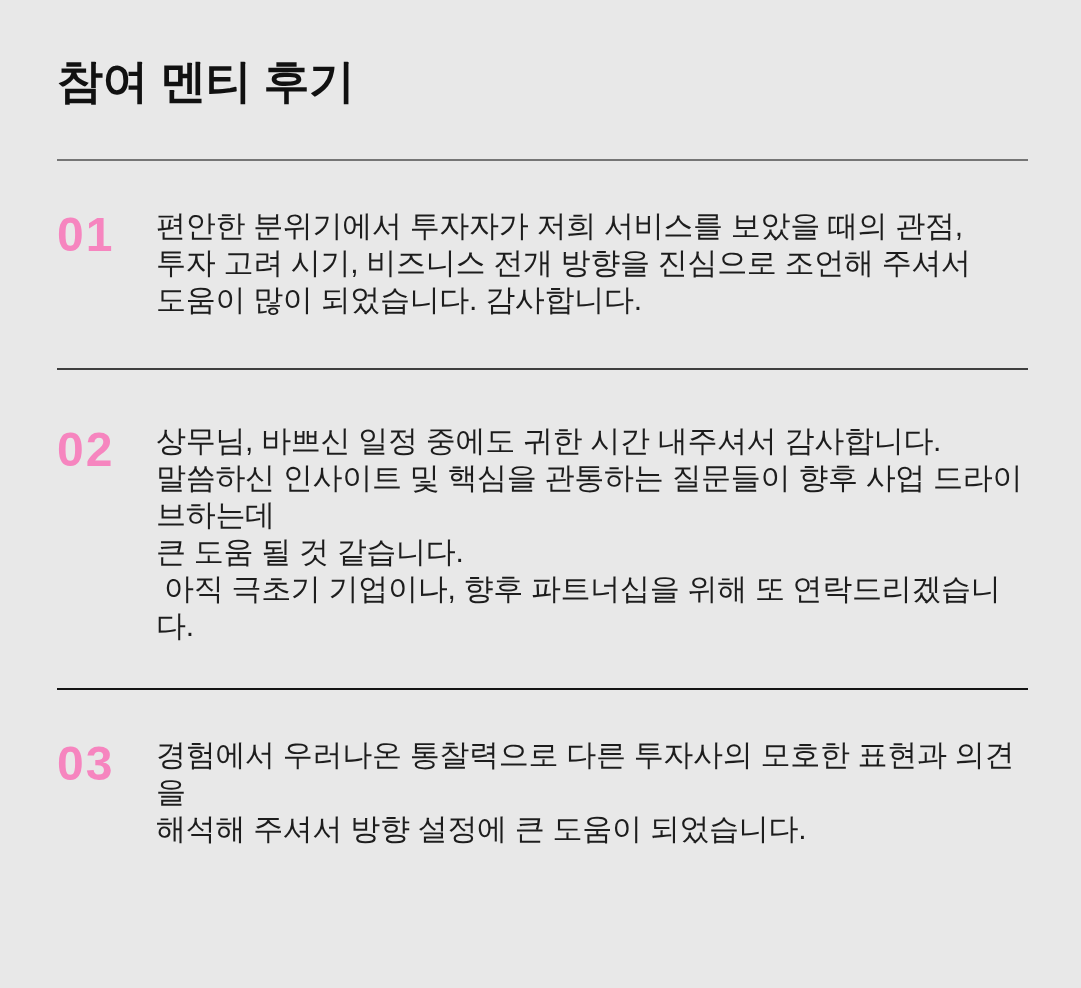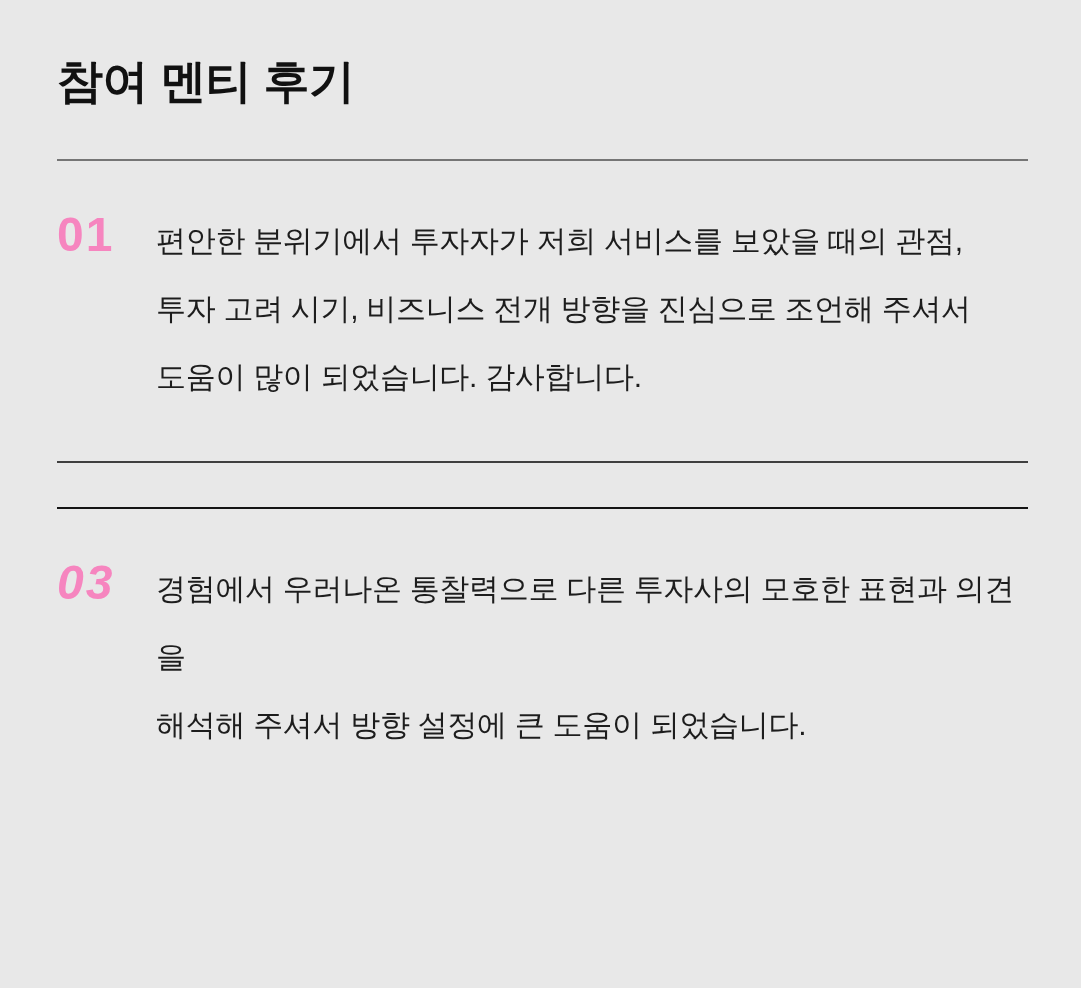--- a/index.html
+++ b/index.html
@@ -50,21 +50,21 @@
     margin-top: 4px;
     font-size: 48px;
     font-weight: 700;
     line-height: 1;
     letter-spacing: 2px;
     color: #f685bf;
   }
   .review-text {
     margin: 0;
     font-size: 30px;
-    line-height: 68px;
+    line-height: 37px;
     letter-spacing: -0.3px;
     white-space: pre-line;
     color: #1d1d1d;
   }
 </style>
 </head>
 <body style="background: rgb(232, 232, 232);">
 
 <div class="page">
 
@@ -74,22 +74,29 @@
 
   <section class="review review-1">
     <span class="review-number" style="color: rgb(246, 133, 191);">01</span>
     <p class="review-text" style="color: rgb(29, 29, 29);">편안한 분위기에서 투자자가 저희 서비스를 보았을 때의 관점,
 투자 고려 시기, 비즈니스 전개 방향을 진심으로 조언해 주셔서
 도움이 많이 되었습니다. 감사합니다.</p>
   </section>
 
   <hr class="divider divider-2">
 
+  <section class="review review-2">
+    <span class="review-number" style="color: rgb(246, 133, 191);">02</span>
+    <p class="review-text" style="color: rgb(29, 29, 29);">상무님, 바쁘신 일정 중에도 귀한 시간 내주셔서 감사합니다.
+말씀하신 인사이트 및 핵심을 관통하는 질문들이 향후 사업 드라이브하는데
+큰 도움 될 것 같습니다.
+&nbsp;아직 극초기 기업이나, 향후 파트너십을 위해 또 연락드리겠습니다.</p>
+  </section>
 
   <hr class="divider divider-3">
 
   <section class="review review-3">
-    <span class="review-number" style="color: rgb(246, 133, 191); font-style: italic;">03</span>
+    <span class="review-number" style="color: rgb(246, 133, 191);">03</span>
     <p class="review-text" style="color: rgb(29, 29, 29);">경험에서 우러나온 통찰력으로 다른 투자사의 모호한 표현과 의견을
 해석해 주셔서 방향 설정에 큰 도움이 되었습니다.</p>
   </section>
 
 </div>
 
 </body></html>

